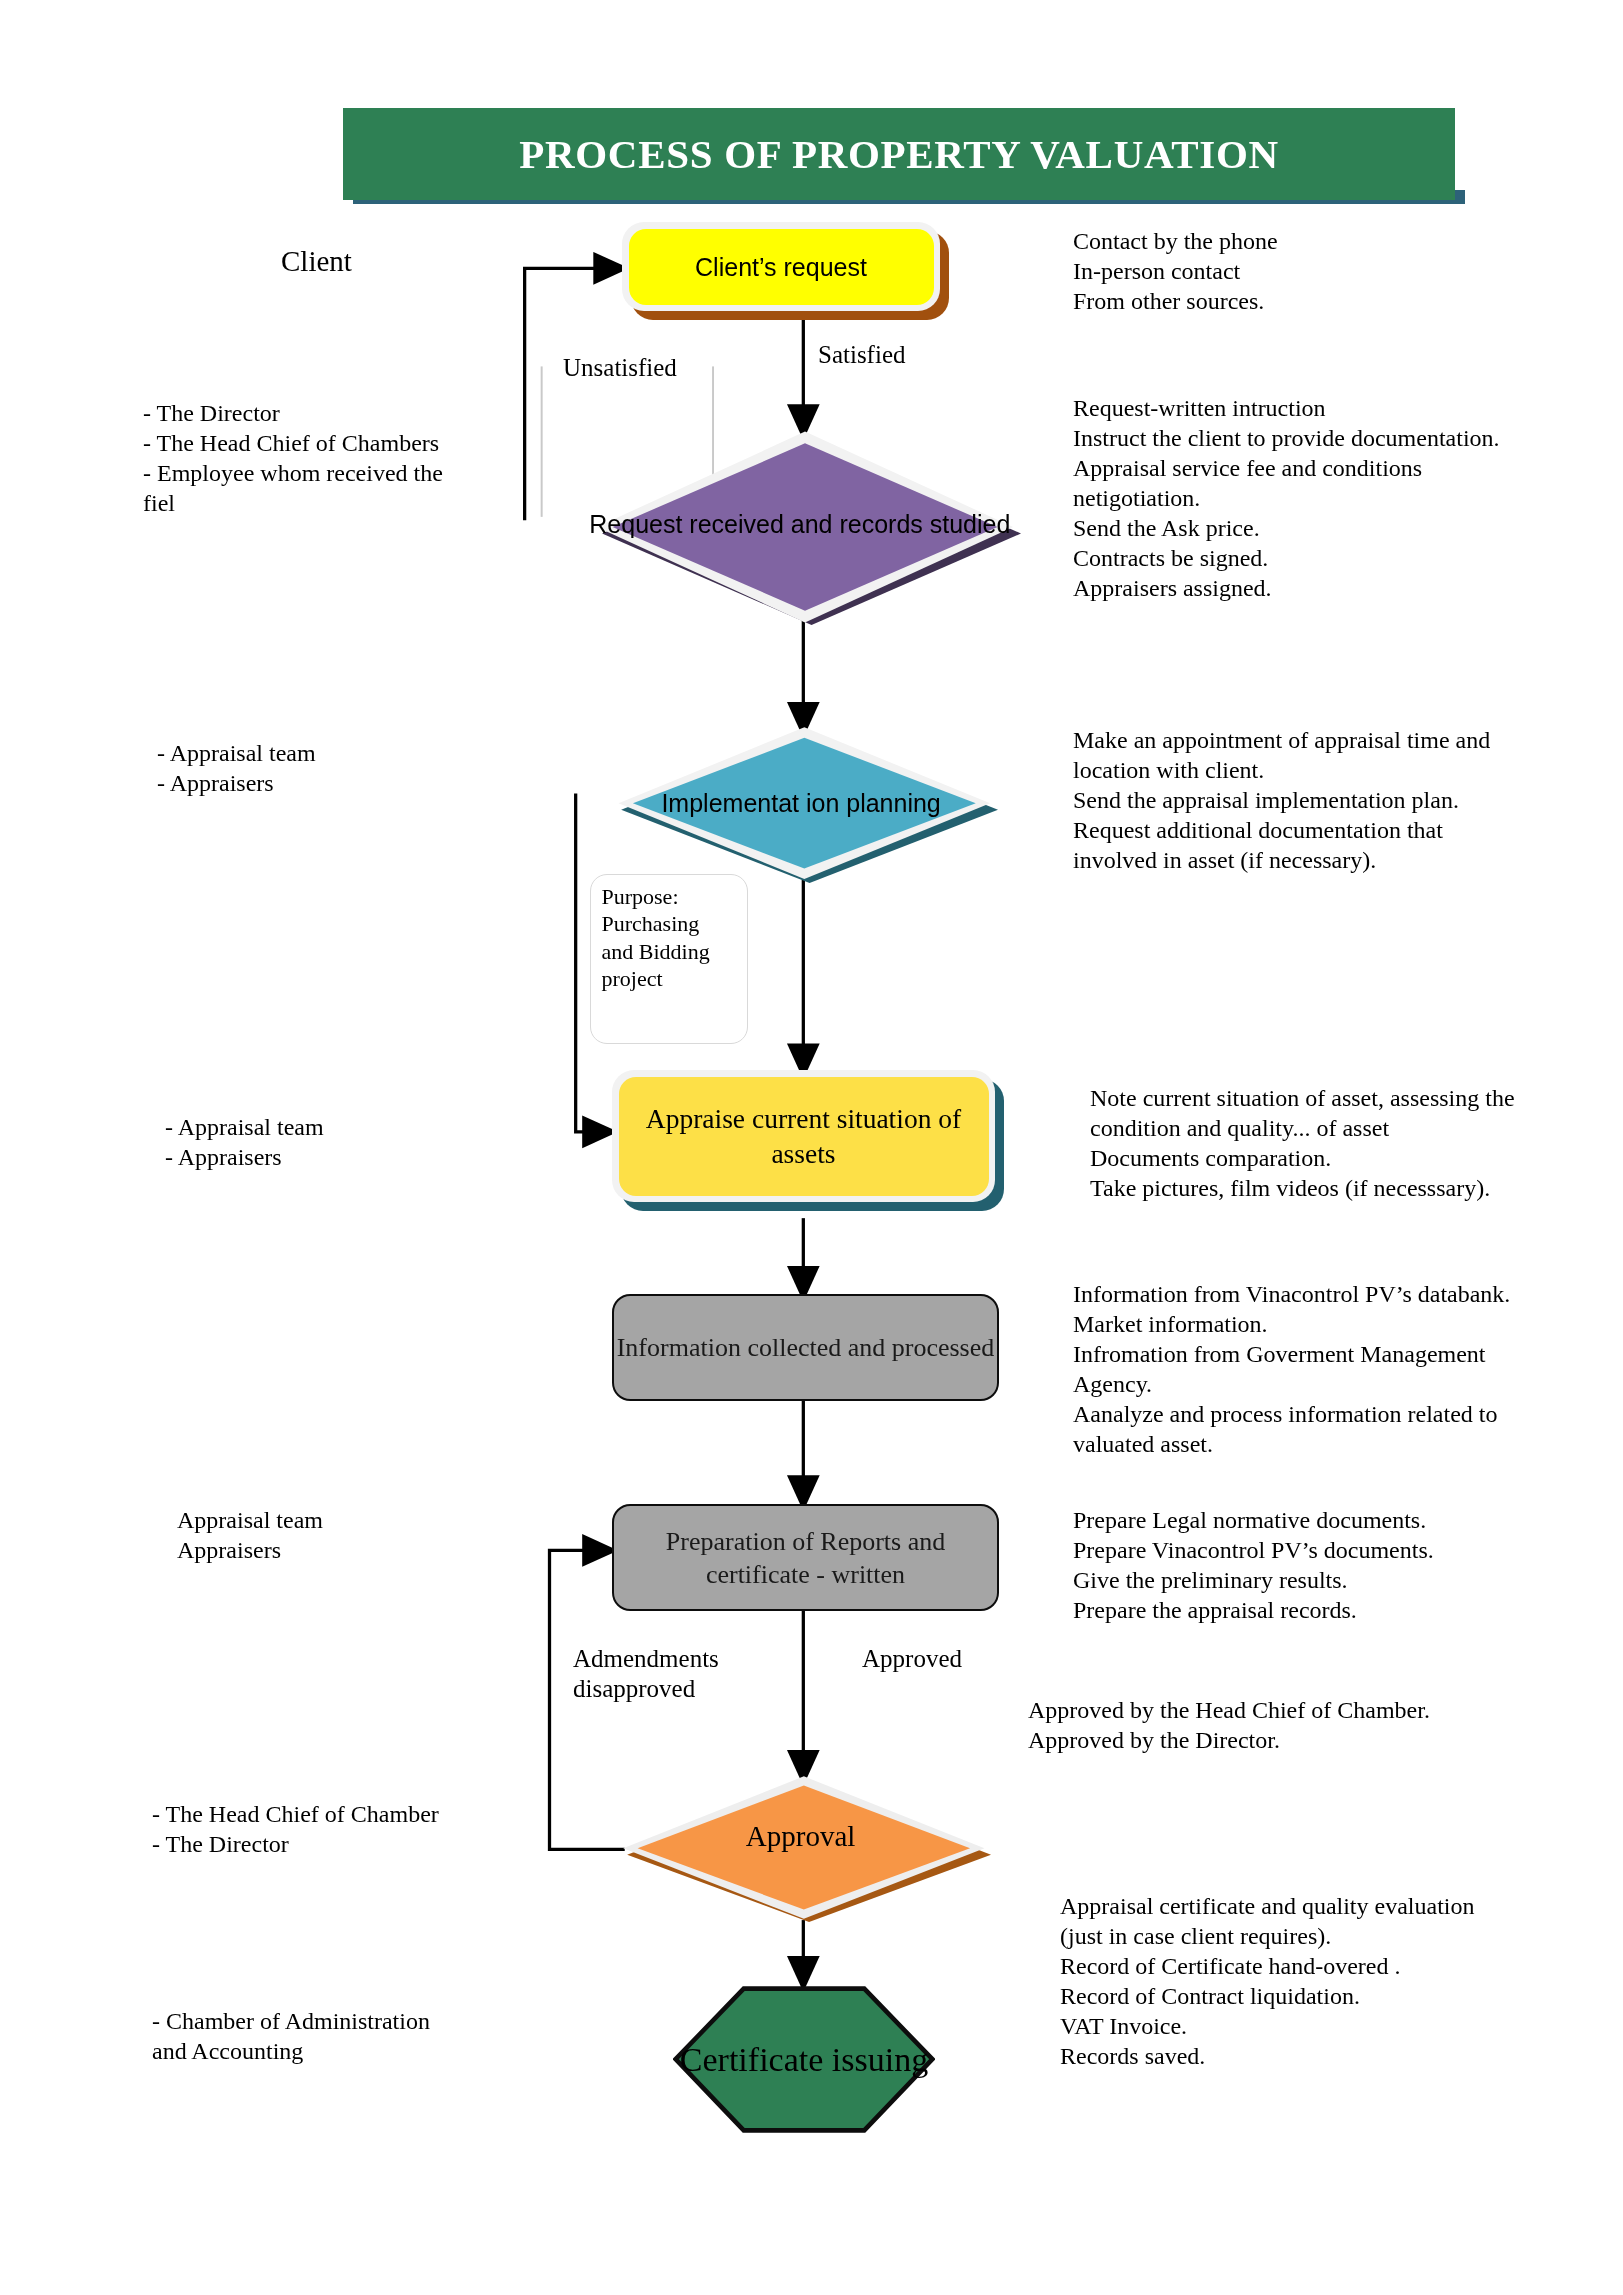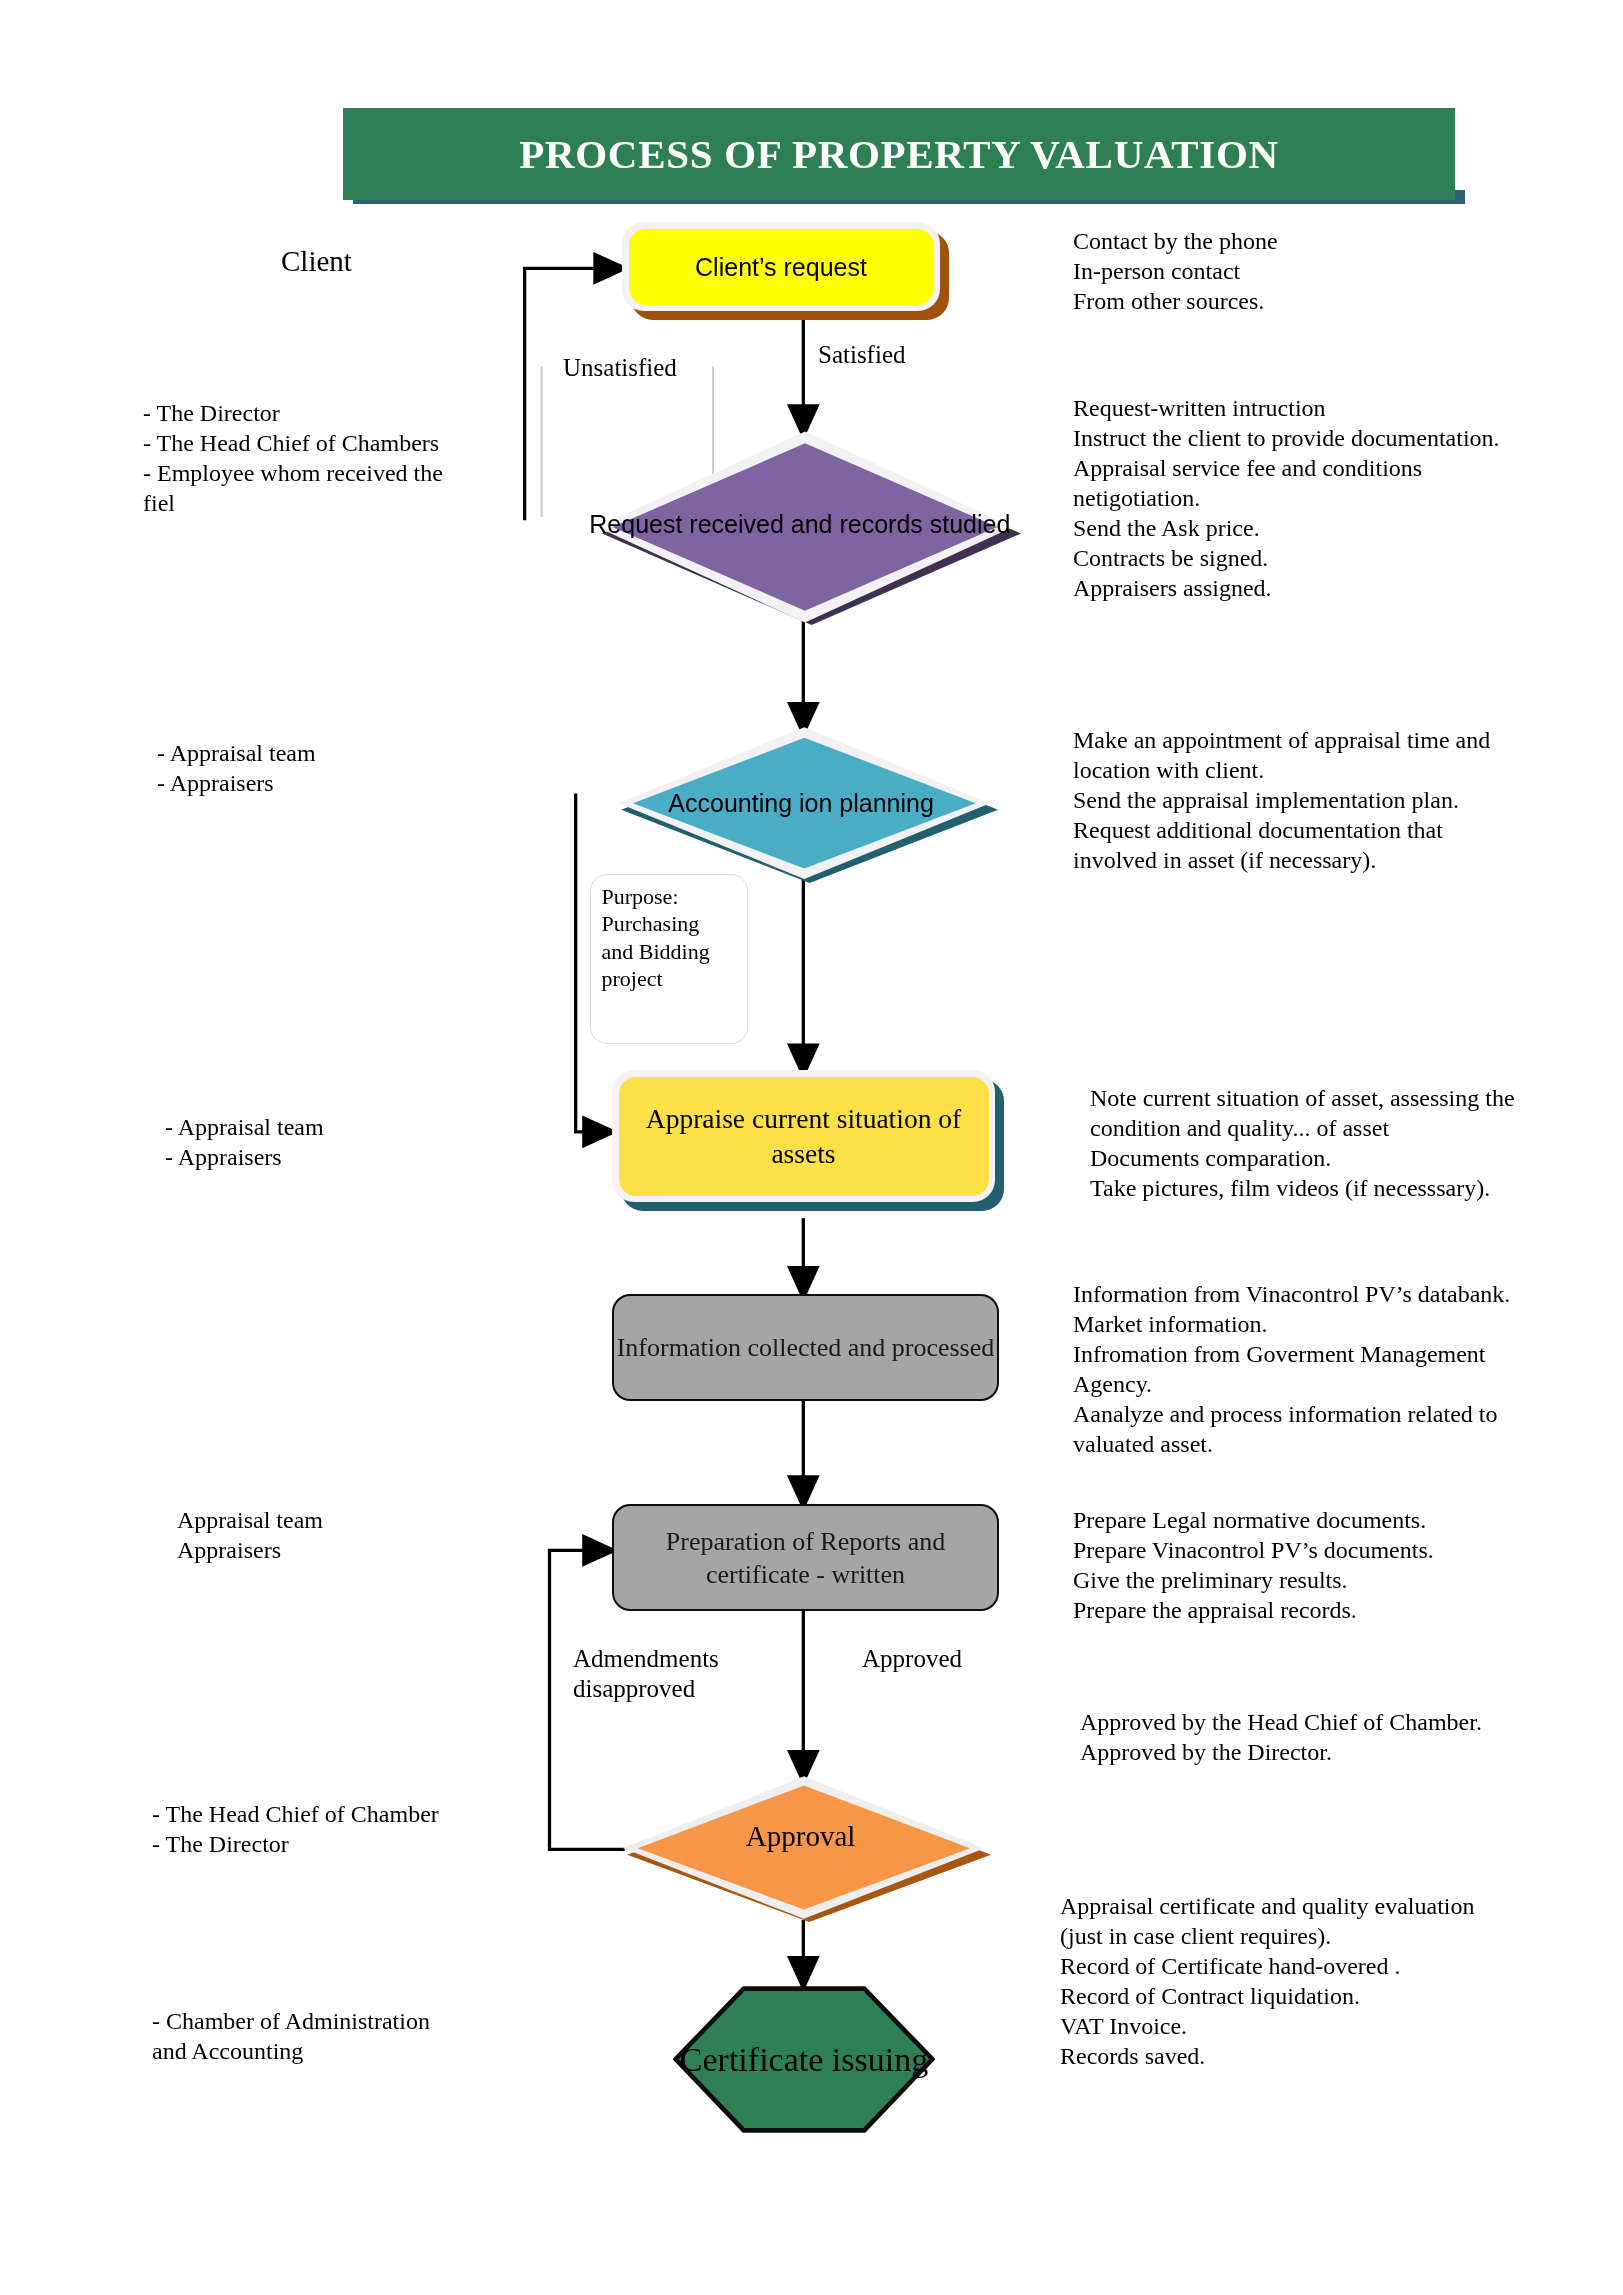--- a/index.html
+++ b/index.html
@@ -129,21 +129,21 @@
   <div class="note" style="left:1073px;top:1279px;width:523px;">Information from Vinacontrol PV’s databank.
 Market information.
 Infromation from Goverment Management
 Agency.
 Aanalyze and process information related to
 valuated asset.</div>
   <div class="note" style="left:1073px;top:1505px;width:523px;">Prepare Legal normative documents.
 Prepare Vinacontrol PV’s documents.
 Give the preliminary results.
 Prepare the appraisal records.</div>
-  <div class="note" style="left:1080px;top:1695px;width:523px;margin-top:12px;">Approved by the Head Chief of Chamber.
+  <div class="note" style="left:1028px;top:1695px;width:523px;">Approved by the Head Chief of Chamber.
 Approved by the Director.</div>
   <div class="note" style="left:1060px;top:1891px;width:537px;">Appraisal certificate and quality evaluation
 (just in case client requires).
 Record of Certificate hand-overed .
 Record of Contract liquidation.
 VAT Invoice.
 Records saved.</div>
 
   <div class="edgelabel" style="left:563px;top:353px;">Unsatisfied</div>
   <div class="edgelabel" style="left:818px;top:340px;">Satisfied</div>
@@ -167,21 +167,21 @@
 received and
 records studied</div>
   </div>
 
   <div class="dia-wrap" style="left:612px;top:726px;width:386px;height:157px;">
     <svg class="dia" viewBox="0 0 590 240" preserveAspectRatio="none">
       <polygon points="302,14 590,128 302,240 14,128" fill="#23606f"></polygon>
       <polygon points="294,2 578,118 294,234 10,118" fill="#f2f2f2"></polygon>
       <polygon points="294,18 556,118 294,218 32,118" fill="#4bacc6"></polygon>
     </svg>
-    <div class="dia-text" style="left:-3.9px;top:-1.3px;">Accounting
+    <div class="dia-text" style="left:-3.9px;top:-1.3px;">Implementat
 ion planning</div>
   </div>
 
   <div class="whitebox" style="left:590px;top:874px;width:158px;height:170px;">Purpose:
 Purchasing
 and
 Bidding
 project</div>
 
   <div class="node" style="left:612px;top:1070px;width:393px;height:151px;">

